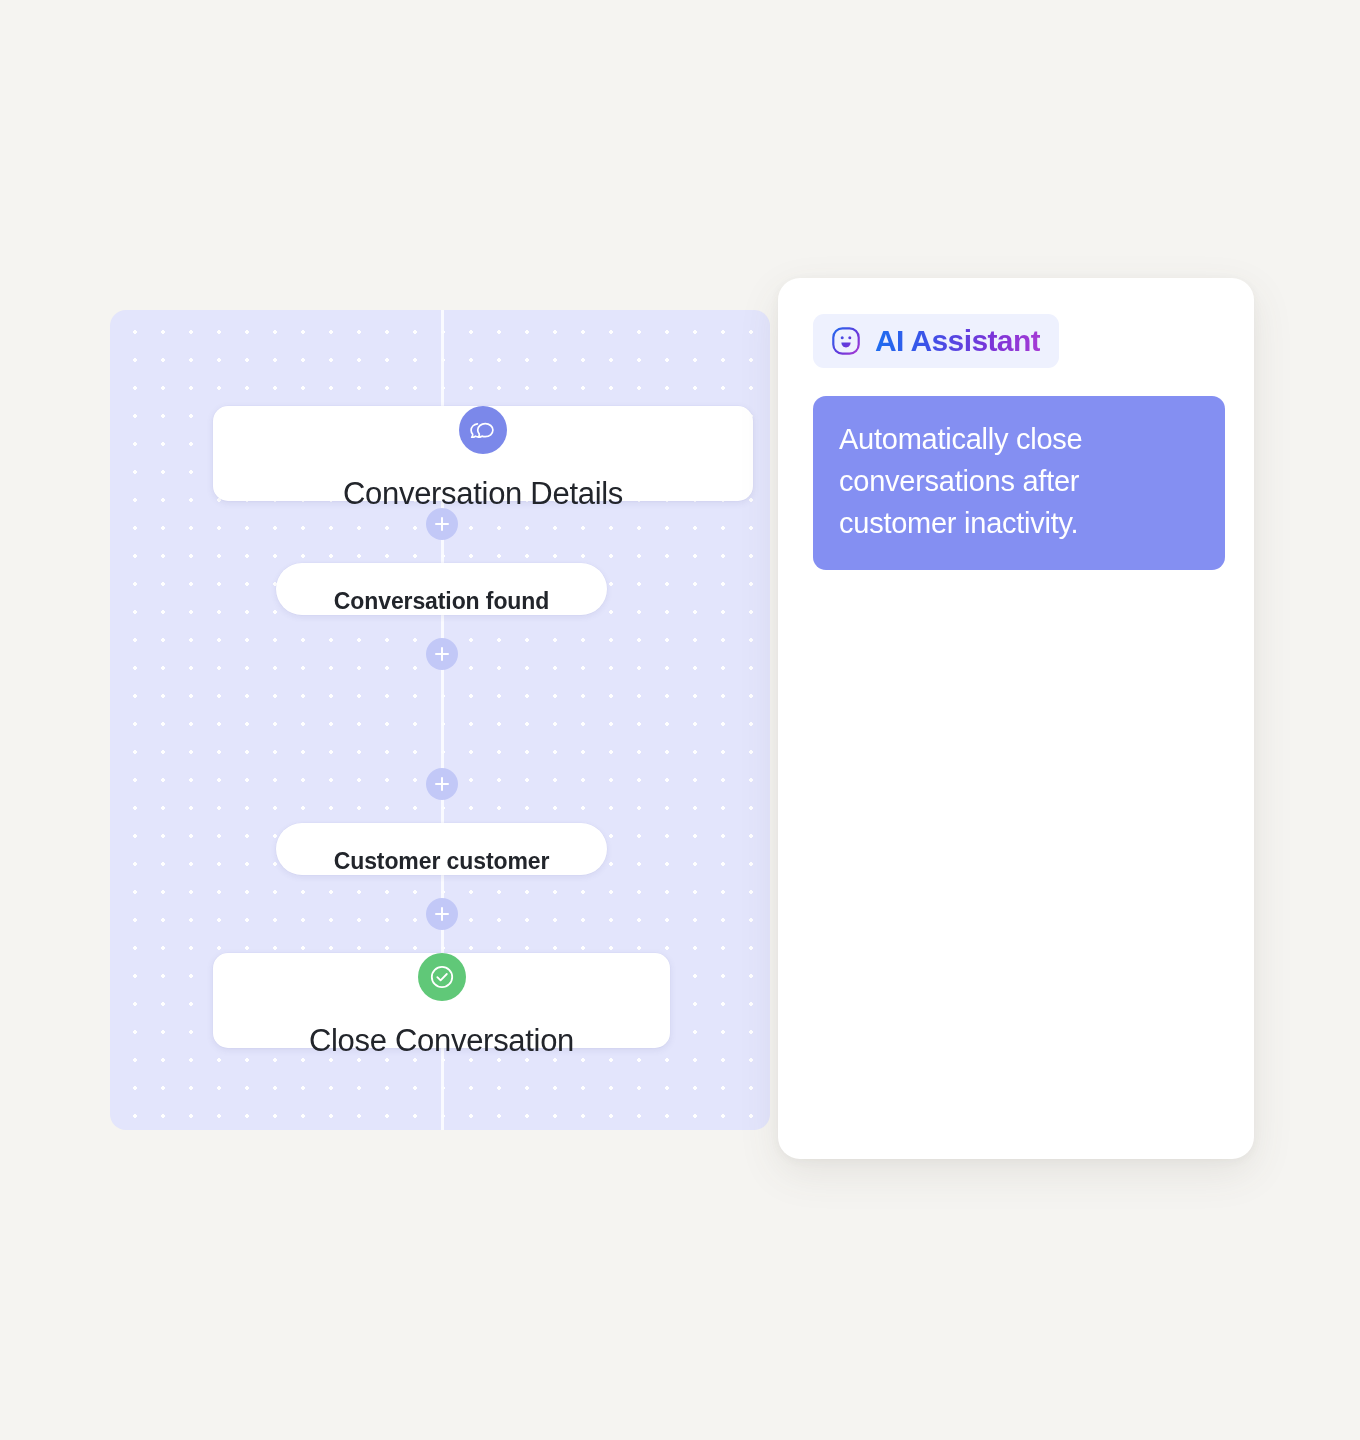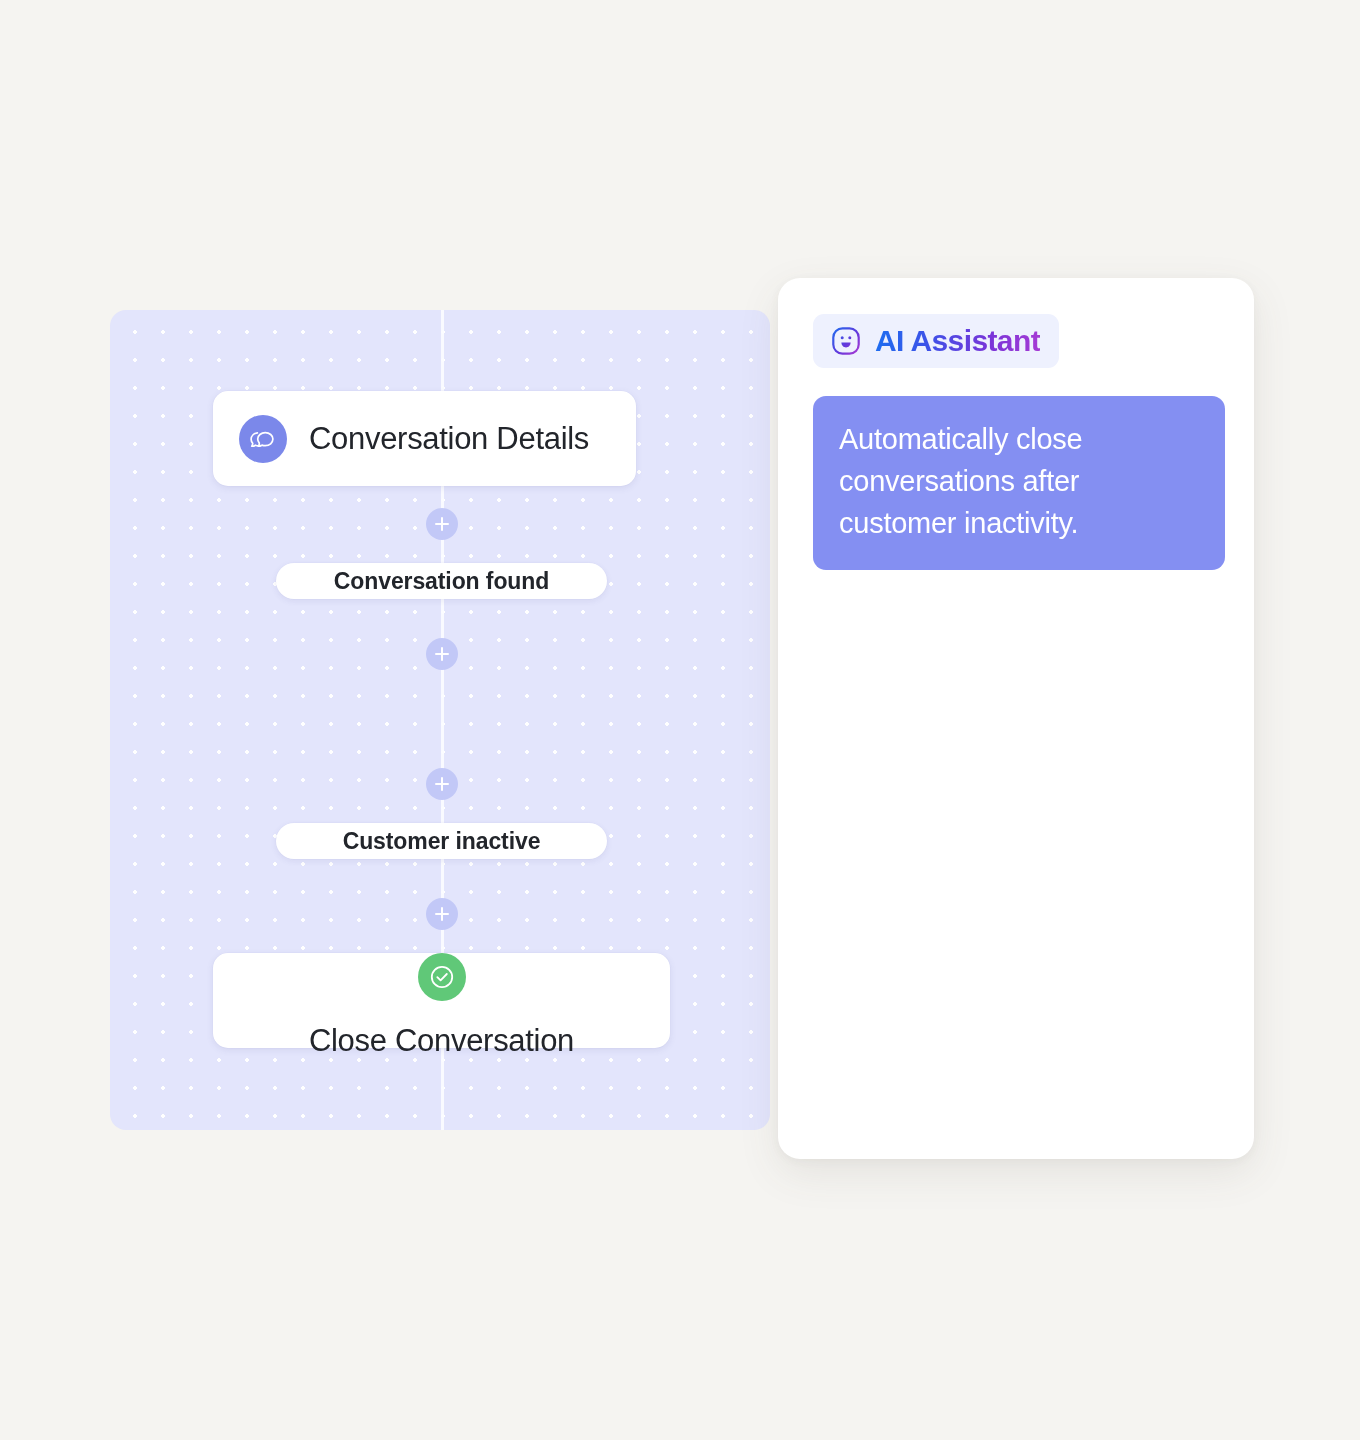--- a/index.html
+++ b/index.html
@@ -56,23 +56,24 @@
     background: #ffffff;
     border-radius: 15px;
     display: flex;
     align-items: center;
     gap: 22px;
     padding: 0 26px;
     box-shadow: 0 2px 7px rgba(69,72,130,0.10), 0 0 0 0.5px rgba(120,125,190,0.05);
   }
   #node-conversation-details {
     left: 103px;
-    top: 81px;
-    width: 423px;
+    top: 96px;
+    width: 540px;
     height: 95px;
+    flex-direction: column;
   }
   #node-close-conversation {
     left: 103px;
     top: 643px;
     width: 457px;
     height: 95px;
     flex-direction: column;
   }
   .node-card-label {
     font-size: 31px;
@@ -94,23 +95,23 @@
   .node-icon.purple { background: #7b88ea; }
   .node-icon.green  { background: #60c878; }
   .node-icon svg { display: block; }
 
   
   .pill-node {
     position: absolute;
     box-sizing: border-box;
     background: #ffffff;
     border-radius: 999px;
-    height: 36px;
-    display: flex;
-    align-items: center;
+    height: 52px;
+    display: flex;
+    align-items: flex-end;
     justify-content: center;
     padding: 0 34px;
     box-shadow: 0 2px 6px rgba(69,72,130,0.09), 0 0 0 0.5px rgba(120,125,190,0.05);
   }
   .pill-node-label {
     font-size: 23px;
     font-weight: bold;
     color: #22252b;
     letter-spacing: -0.1px;
     white-space: nowrap;
@@ -226,21 +227,21 @@
     <div id="pill-conversation-found" class="pill-node">
       <span class="pill-node-label">Conversation found</span>
     </div>
 
     <div id="plus-2" class="plus-connector"></div>
 
 
     <div id="plus-3" class="plus-connector"></div>
 
     <div id="pill-customer-inactive" class="pill-node">
-      <span class="pill-node-label">Customer inactive</span>
+      <span class="pill-node-label">Customer customer</span>
     </div>
 
     <div id="plus-4" class="plus-connector"></div>
 
     <div id="node-close-conversation" class="node-card">
       <span class="node-icon green">
         <svg width="30" height="30" viewBox="0 0 30 30" fill="none">
           <circle cx="15" cy="15" r="10.2" stroke="#ffffff" stroke-width="1.8" fill="none"></circle>
           <path d="M10.3 15.1l3.3 3.3 6.2-6.4" stroke="#ffffff" stroke-width="1.8" stroke-linecap="round" stroke-linejoin="round" fill="none"></path>
         </svg>

